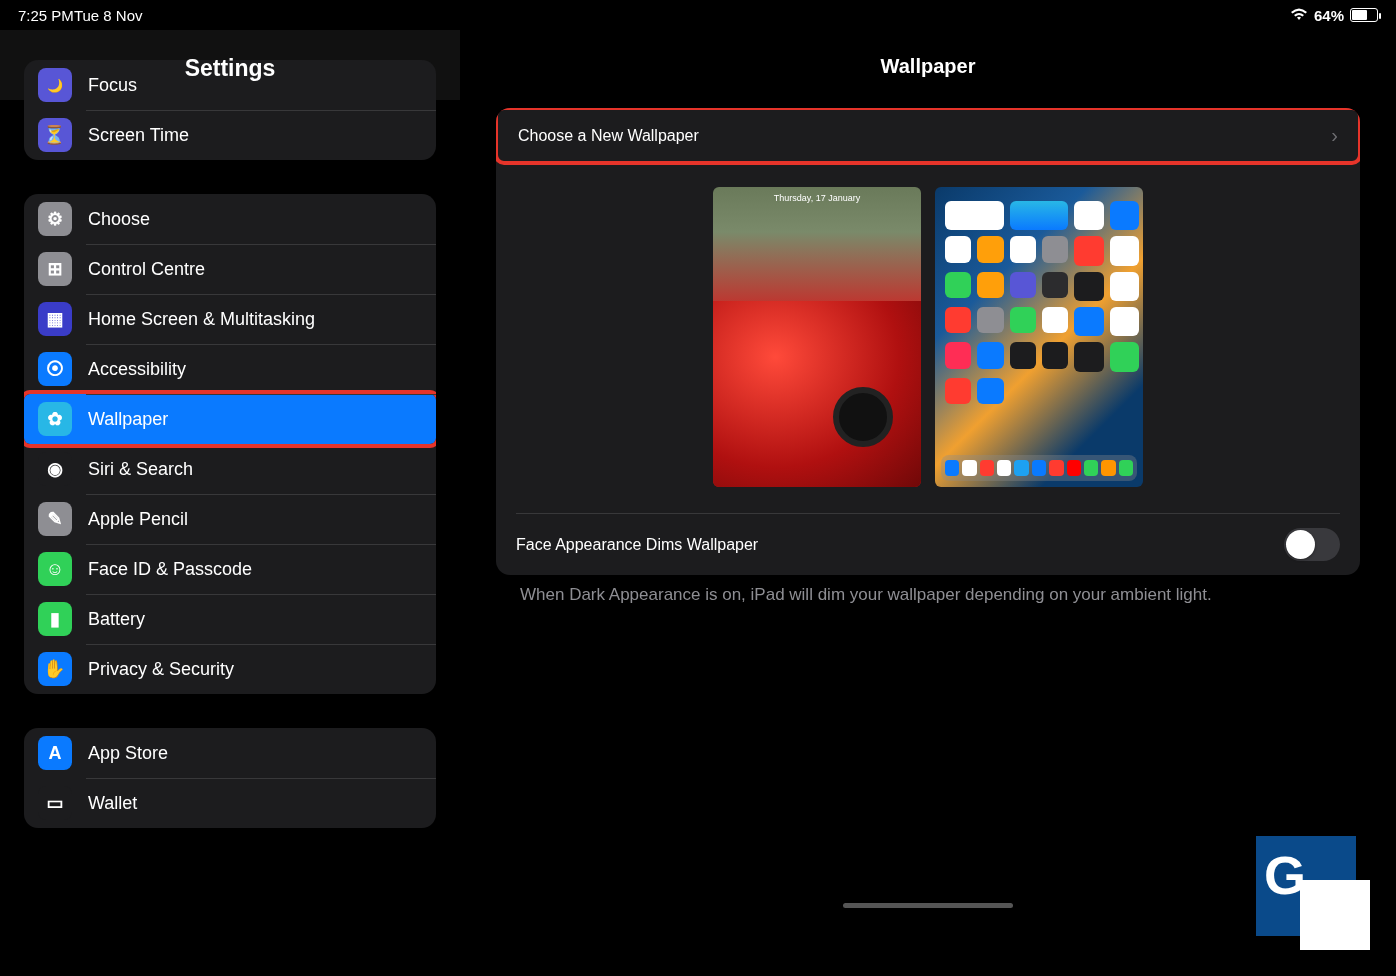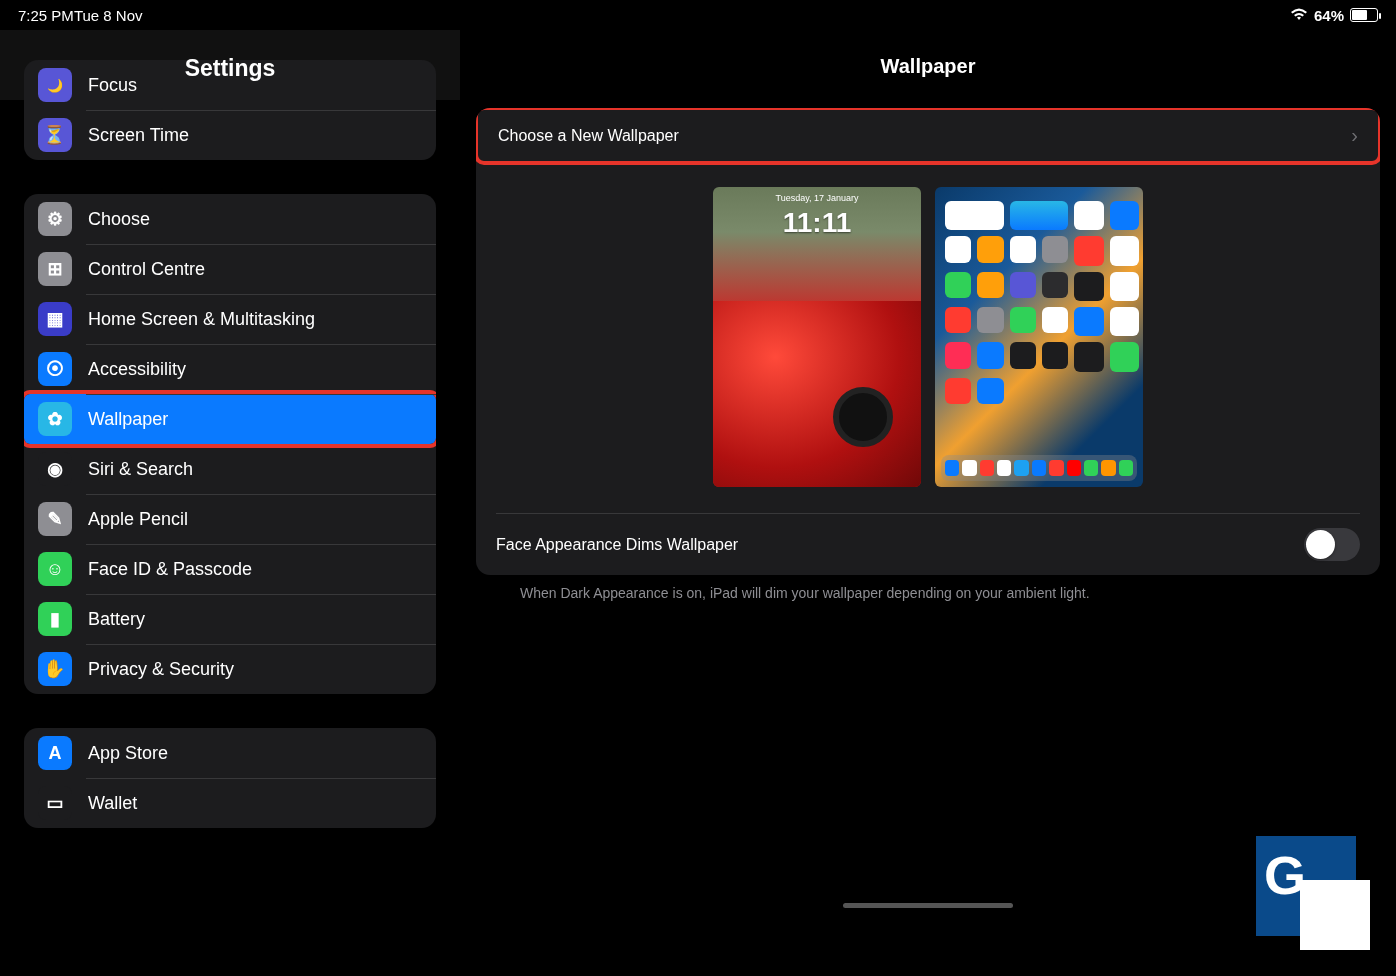--- a/index.html
+++ b/index.html
@@ -104,21 +104,21 @@
   }
   .detail-title {
     text-align: center;
     font-size: 20px;
     font-weight: 600;
     padding: 25px 0 30px 0;
   }
   .detail-card {
     background: #1c1c1e;
     border-radius: 14px;
-    margin: 0 16px;
+    margin: 0 36px;
     overflow: hidden;
   }
   .choose-row {
     display: flex;
     align-items: center;
     justify-content: space-between;
     padding: 14px 20px;
     cursor: pointer;
     outline: 4px solid #e6342a;
     border-radius: 6px;
@@ -180,21 +180,21 @@
     width: 56px; height: 33px; border-radius: 17px;
     background: #39393d; position: relative; cursor: pointer;
   }
   .toggle-knob {
     position: absolute; left: 2px; top: 2px;
     width: 29px; height: 29px; border-radius: 50%; background: #fff;
     box-shadow: 0 1px 3px rgba(0,0,0,0.4);
   }
   .footer-text {
     color: #8e8e93;
-    font-size: 14px;
+    font-size: 17px;
     padding: 10px 60px;
   }
 
   .home-indicator {
     position: absolute;
     bottom: 68px; left: 50%;
     transform: translateX(-50%);
     width: 170px; height: 5px;
     background: #555; border-radius: 3px;
   }
@@ -310,22 +310,21 @@
     <div class="detail-title">Wallpaper</div>
 
     <div class="detail-card">
       <div class="choose-row">
         <span>Choose a New Wallpaper</span>
         <span class="chev">›</span>
       </div>
 
       <div class="previews">
         <div class="preview lock-preview">
-          <div class="date">Tuesday, 17 January</div>
-          <div class="time">11:11</div>
+          <div class="date">Thursday, 17 January</div>
           <div class="car-body"></div>
           <div class="wheel"></div>
         </div>
         <div class="preview home-preview">
           <div class="home-grid" id="home-grid">
               <div class="app wide" style="background: rgb(255, 255, 255);"></div>
               <div class="app wide" style="background: linear-gradient(rgb(40, 183, 230), rgb(10, 122, 255));"></div>
               <div class="app" style="background: rgb(255, 255, 255);"></div>
               <div class="app" style="background: rgb(10, 122, 255);"></div>
               <div class="app" style="background: rgb(255, 255, 255);"></div>

